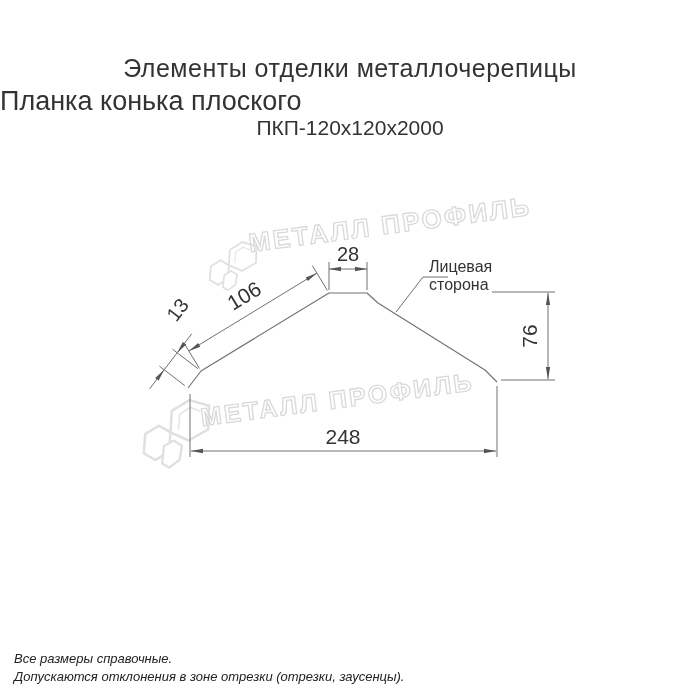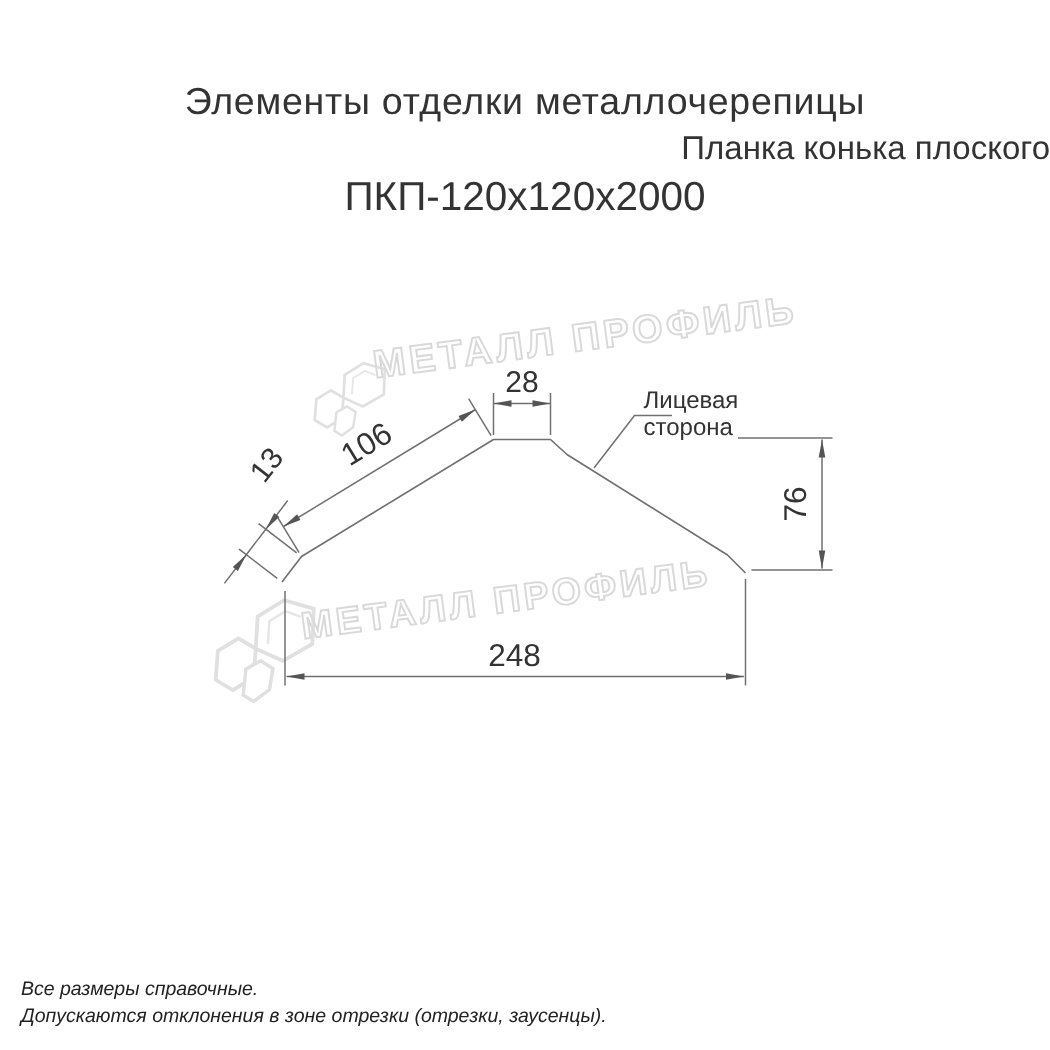--- a/index.html
+++ b/index.html
@@ -5,26 +5,26 @@
   html,body{margin:0;padding:0;background:#fff;}
   .page{
     position:relative;width:700px;height:700px;background:#ffffff;
     font-family:"Liberation Sans", sans-serif;overflow:hidden;
   }
   .title{
     position:absolute;top:22px;left:0;width:100%;text-align:center;
     font-size:25px;color:#333;letter-spacing:0.5px;margin-top:32px;
   }
   .product-name{
-    position:absolute;top:86px;left:0;width:100%;text-align:right;
-    font-size:22px;color:#333;
+    position:absolute;top:86px;left:0;width:100%;text-align:left;
+    font-size:27px;color:#333;
   }
   .product-code{
     position:absolute;top:116px;left:0;width:100%;text-align:center;
-    font-size:27px;color:#333;
+    font-size:21px;color:#333;
   }
   svg.drawing{position:absolute;left:0;top:0;width:700px;height:700px;}
   .footer{
     position:absolute;left:14px;top:650px;color:#222;font-size:13px;line-height:18px;font-style:italic;
   }
   .wm-text{
     font-weight:bold;letter-spacing:2.5px;
   }
 </style>
 </head>

